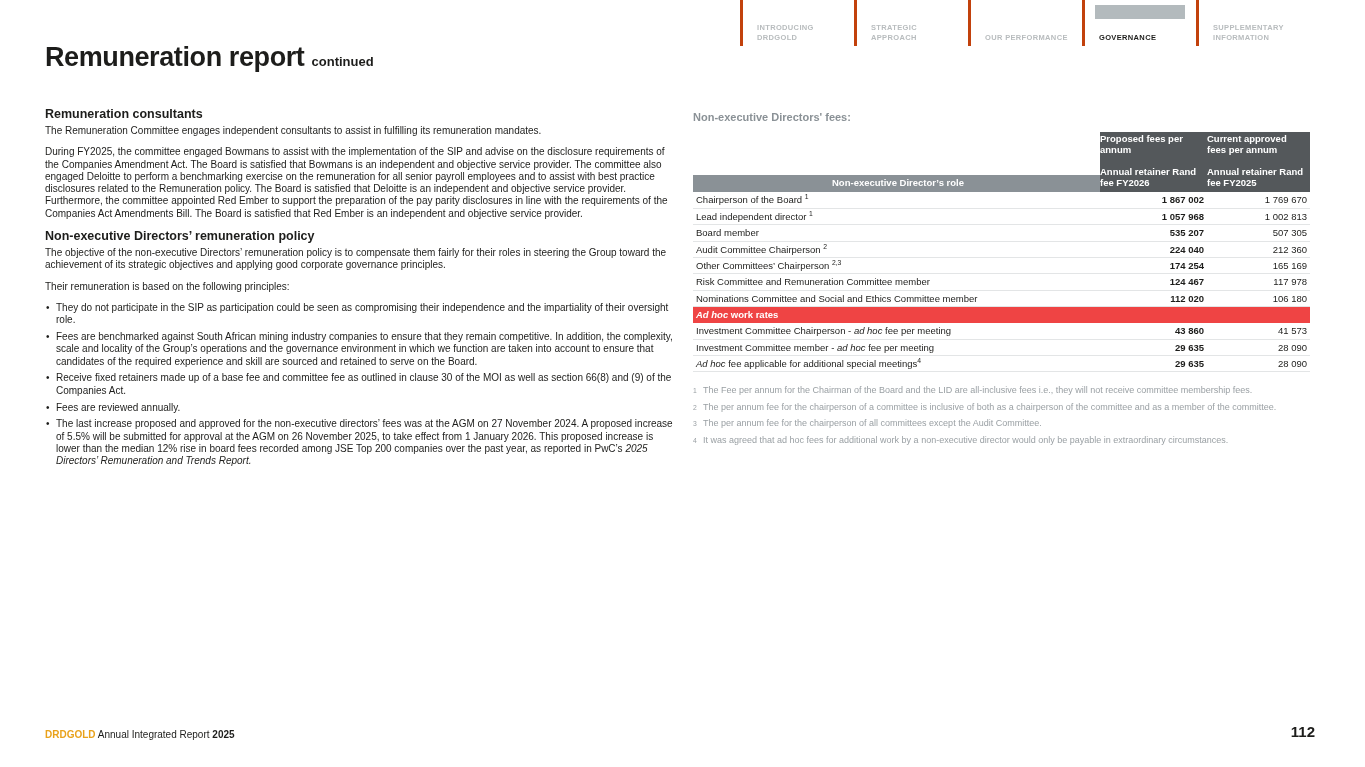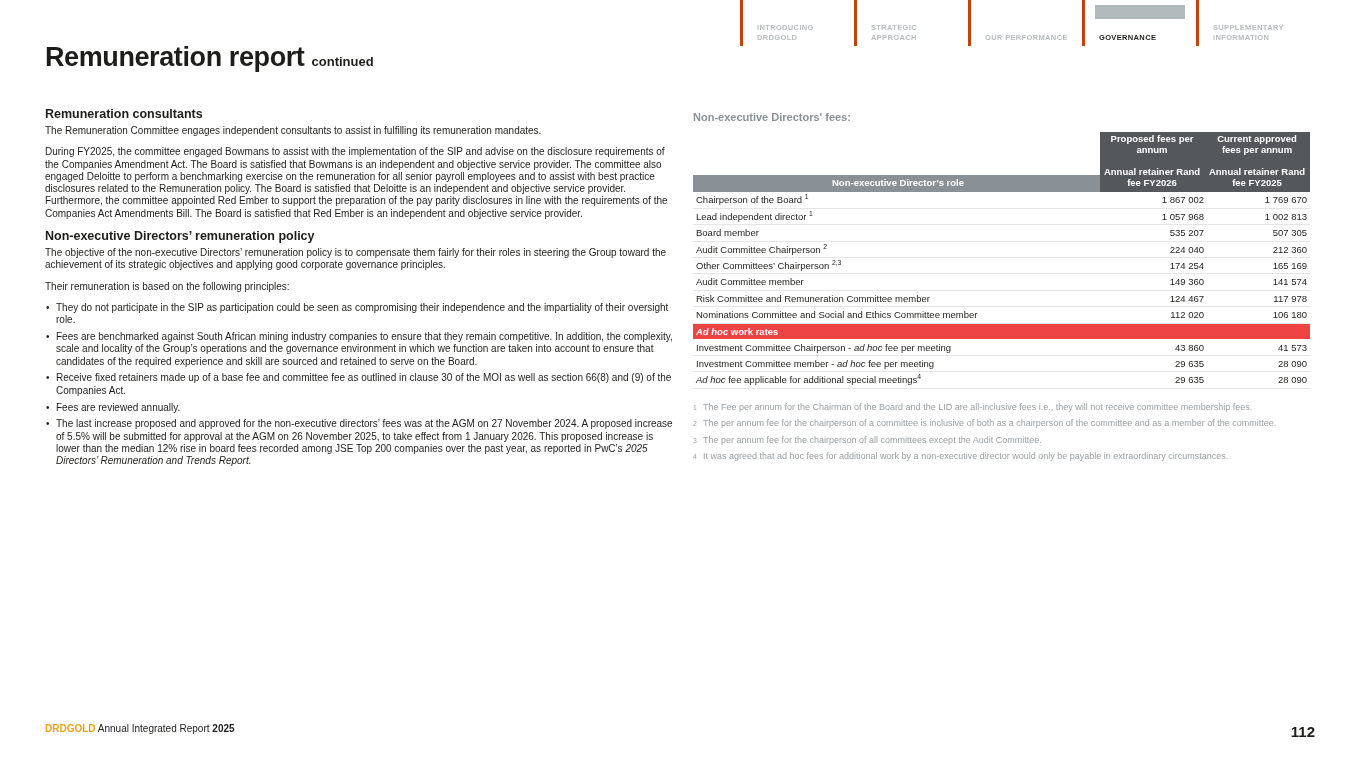--- a/index.html
+++ b/index.html
@@ -25,40 +25,40 @@
   .principles{list-style:none;margin-top:0}
   .principles li{position:relative;padding-left:11px;font-size:10px;line-height:12.3px;margin-bottom:4.5px}
   .principles li::before{content:"\2022";position:absolute;left:1px}
 
   
   .right-col{position:absolute;left:693px;top:111px;width:617px}
   .table-caption{font-size:11px;font-weight:bold;color:#8a9196;margin-bottom:9px}
   table.fees{width:100%;border-collapse:collapse;table-layout:fixed}
   .fees th,.fees td{vertical-align:bottom}
   .fees thead th{color:#fff;font-weight:bold;font-size:9.5px;line-height:10.8px}
-  th.dark{background:#54585b;text-align:center;padding:0 3px 3px 0}
+  th.dark{background:#54585b;text-align:left;padding:0 3px 3px 0}
   th.group{height:27px}
   th.sub{height:33px}
   th.spacer{background:#fff}
   th.role{background:linear-gradient(#fff 16px,#8a9196 16px);text-align:center;padding:0 0 3px 3px;height:33px}
   .fees tbody td{height:16.4px;font-size:9.5px;border-bottom:1px solid #e3e5e6;padding:0 3px 2.5px 0}
   .fees td.role-cell{padding-left:3px}
   .fees td.num{text-align:right}
-  .fees td.fy26{font-weight:normal}
+  .fees td.fy26{font-weight:bold}
   .fees tr.section-row td{background:#ef4444;color:#fff;font-weight:bold;padding-left:3px;border-bottom:none;height:16px}
   sup{font-size:6.8px;line-height:0;vertical-align:super}
 
   
   .footnotes{margin-top:13px}
   .footnote{display:flex;align-items:flex-start;color:#9aa0a4;font-size:9px;line-height:11.5px;margin-bottom:5px}
   .fn-num{flex:none;width:10px;font-size:6.8px;line-height:9px;padding-top:1px}
   .fn-text{display:block}
 
   
-  .footer{position:absolute;left:45px;right:50px;bottom:27px;display:flex;justify-content:space-between;align-items:flex-start;font-size:10px}
+  .footer{position:absolute;left:45px;right:50px;bottom:27px;display:flex;justify-content:space-between;align-items:flex-end;font-size:10px}
   .brand{color:#e9a21b;font-weight:bold}
   .year{font-weight:bold}
   .page-number{font-weight:bold;font-size:15px}
 </style>
 </head>
 <body>
 
 <nav class="tabs">
   <div class="tab">
     <span class="tab-label">INTRODUCING DRDGOLD</span>
@@ -136,25 +136,20 @@
           <td class="role-cell"><span>Audit Committee Chairperson </span><sup>2</sup></td>
           <td class="num fy26">224 040</td>
           <td class="num fy25">212 360</td>
         </tr>
         <tr>
           <td class="role-cell"><span>Other Committees’ Chairperson </span><sup>2,3</sup></td>
           <td class="num fy26">174 254</td>
           <td class="num fy25">165 169</td>
         </tr>
         <tr>
-          <td class="role-cell"><span>Audit Committee member</span></td>
-          <td class="num fy26">149 360</td>
-          <td class="num fy25">141 574</td>
-        </tr>
-        <tr>
           <td class="role-cell"><span>Risk Committee and Remuneration Committee member</span></td>
           <td class="num fy26">124 467</td>
           <td class="num fy25">117 978</td>
         </tr>
         <tr>
           <td class="role-cell"><span>Nominations Committee and Social and Ethics Committee member</span></td>
           <td class="num fy26">112 020</td>
           <td class="num fy25">106 180</td>
         </tr>
         <tr class="section-row">

